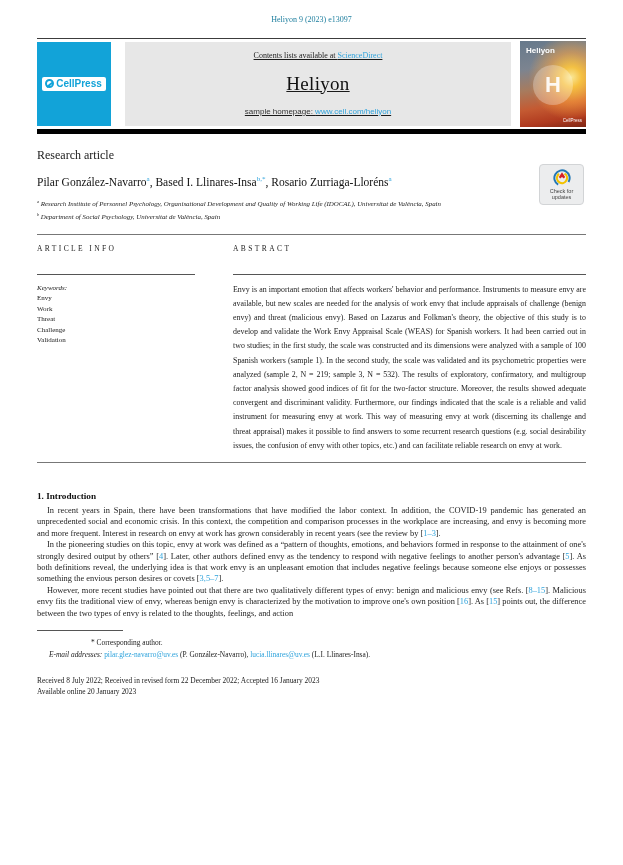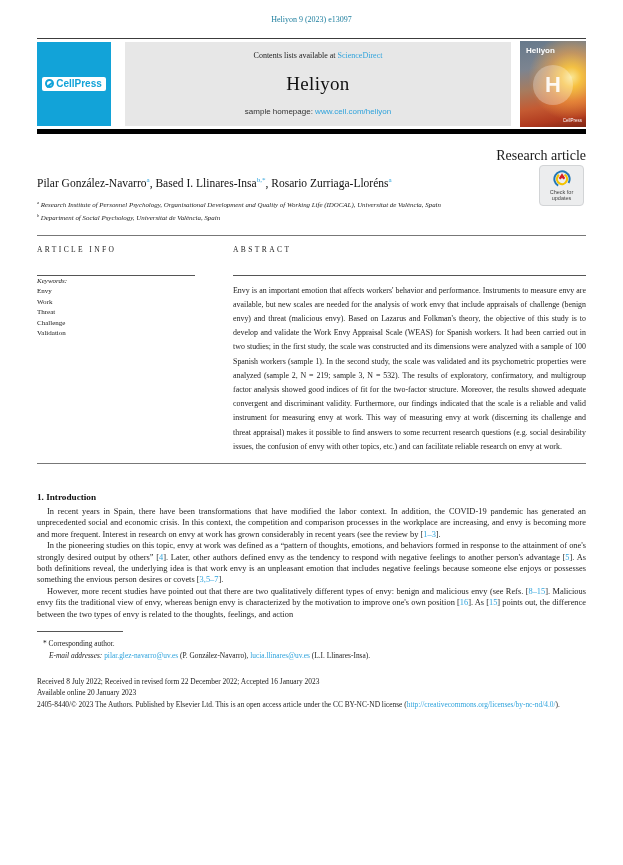--- a/index.html
+++ b/index.html
@@ -52,21 +52,21 @@
     background:var(--publisher_blue);transform:rotate(-40deg);
   }
   .logo-text{
     font-family:"Liberation Sans",sans-serif;
     font-weight:bold;font-size:10px;color:var(--publisher_blue);
   }
   .mast-center{
     flex:1;background:var(--masthead_gray);
     margin-left:14px;margin-right:9px;
     display:flex;flex-direction:column;justify-content:space-between;
-    text-align:center;padding:9px 0 10px;
+    text-align:center;padding:9px 0 10px;text-decoration:underline;
   }
   .contents-line{font-size:8px;color:#222;}
   .journal-name{font-size:19px;color:#111;letter-spacing:.3px;}
   .homepage-line{font-family:"Liberation Sans",sans-serif;font-size:8px;color:#333;}
   .cover{
     width:66px;height:86px;position:relative;margin-top:-1px;
     background:
       radial-gradient(circle at 78% 42%, rgba(255,236,150,.95) 0%, rgba(255,200,61,.9) 14%, rgba(255,165,60,.55) 34%, rgba(200,120,80,0) 60%),
       linear-gradient(170deg,#66798b 0%,#7c8490 30%,#a77b5e 52%,#c45a32 72%,#b03a1f 88%,#7e2614 100%);
     overflow:hidden;
@@ -85,21 +85,21 @@
   .cover-circle span{
     font-family:"Liberation Sans",sans-serif;font-weight:bold;
     font-size:22px;color:rgba(255,255,255,.9);
   }
   .cover-brand{
     position:absolute;bottom:4px;right:4px;
     font-family:"Liberation Sans",sans-serif;font-size:4.5px;color:#fff;
   }
   .black-bar{height:5px;background:#000;margin-top:3px;}
 
-  .type-label{margin-top:14px;font-size:14px;text-align:right;}
+  .type-label{margin-top:14px;font-size:12px;}
   .title-block{position:relative;}
   .title{
     margin-top:7px;font-size:16.5px;line-height:21.5px;
     max-width:478px;color:#111;
   }
   .check-badge{
     position:absolute;right:2px;top:1px;
     width:45px;height:41px;
     background:#ecedee;border:1px solid #d2d4d6;border-radius:4px;
     display:flex;flex-direction:column;align-items:center;justify-content:center;
@@ -116,38 +116,38 @@
   .rule{border-top:1px solid #777;}
   .rule.top-meta{margin-top:11px;}
 
   .info-abstract{display:flex;padding-top:9px;}
   .info-col{width:158px;flex:none;}
   .abs-col{flex:1;margin-left:38px;}
   .col-heading{
     font-size:7.5px;letter-spacing:2.4px;color:#222;
     padding-bottom:21px;border-bottom:1px solid #555;
   }
-  .kw-label{font-size:7px;font-style:italic;line-height:10.5px;}
+  .kw-label{margin-top:8px;font-size:7px;font-style:italic;line-height:10.5px;}
   .kw-item{font-size:7px;line-height:10.5px;}
   .abstract-text{
     margin-top:8px;font-size:7.9px;line-height:14.2px;
     text-align:justify;color:#1c1c1c;
   }
   .rule.bottom-abs{margin-top:9px;}
 
   .section-heading{margin-top:28px;font-size:9.2px;font-weight:bold;color:#111;}
   .body-par{
     font-size:8.4px;line-height:11.4px;text-align:justify;
     text-indent:10px;color:#1c1c1c;
   }
   .body-par.first{margin-top:4px;}
 
   .fn-rule{width:86px;border-top:1px solid #555;margin-top:11px;}
   .fn-line{font-size:7.4px;line-height:11.5px;color:#1c1c1c;}
-  .fn-corresponding{margin-top:6px;text-indent:6px;}
+  .fn-corresponding{margin-top:6px;text-indent:6px;margin-left:48px;}
   .fn-email{text-indent:12px;}
 
   .bottom-block{margin-top:15px;}
   .bottom-line{font-size:7.4px;line-height:11.3px;color:#1c1c1c;}
   .license-par{font-size:7.4px;line-height:11.3px;text-align:justify;color:#1c1c1c;}
 </style>
 </head>
 <body>
 
 <div class="page">
@@ -227,16 +227,15 @@
   <p class="body-par"><span>In the pioneering studies on this topic, envy at work was defined as a “pattern of thoughts, emotions, and behaviors formed in response to the attainment of one's strongly desired output by others” [</span><span class="link">4</span><span>]. Later, other authors defined envy as the tendency to respond with negative feelings to another person's advantage [</span><span class="link">5</span><span>]. As both definitions reveal, the underlying idea is that work envy is an unpleasant emotion that includes negative feelings because someone else enjoys or possesses something the envious person desires or covets [</span><span class="link">3,5–7</span><span>].</span></p>
   <p class="body-par"><span>However, more recent studies have pointed out that there are two qualitatively different types of envy: benign and malicious envy (see Refs. [</span><span class="link">8–15</span><span>]. Malicious envy fits the traditional view of envy, whereas benign envy is characterized by the motivation to improve one's own position [</span><span class="link">16</span><span>]. As [</span><span class="link">15</span><span>] points out, the difference between the two types of envy is related to the thoughts, feelings, and action</span></p>
 
   <div class="fn-rule"></div>
   <div class="fn-line fn-corresponding">* Corresponding author.</div>
   <div class="fn-line fn-email"><span class="it">E-mail addresses: </span><span class="link">pilar.glez-navarro@uv.es</span><span> (P. González-Navarro), </span><span class="link">lucia.llinares@uv.es</span><span> (L.I. Llinares-Insa).</span></div>
 
   <div class="bottom-block">
     <div class="bottom-line">Received 8 July 2022; Received in revised form 22 December 2022; Accepted 16 January 2023</div>
     <div class="bottom-line">Available online 20 January 2023</div>
-    <p class="license-par"><span>2405-8440/© 2023 The Authors.  Published by Elsevier Ltd.  This is an open access article under the CC BY-NC-ND license (</span><span class="link">http://creativecommons.org/licenses/by-nc-nd/4.0/</span><span>).</span></p>
   </div>
 
 </div>
 
 </body></html>

